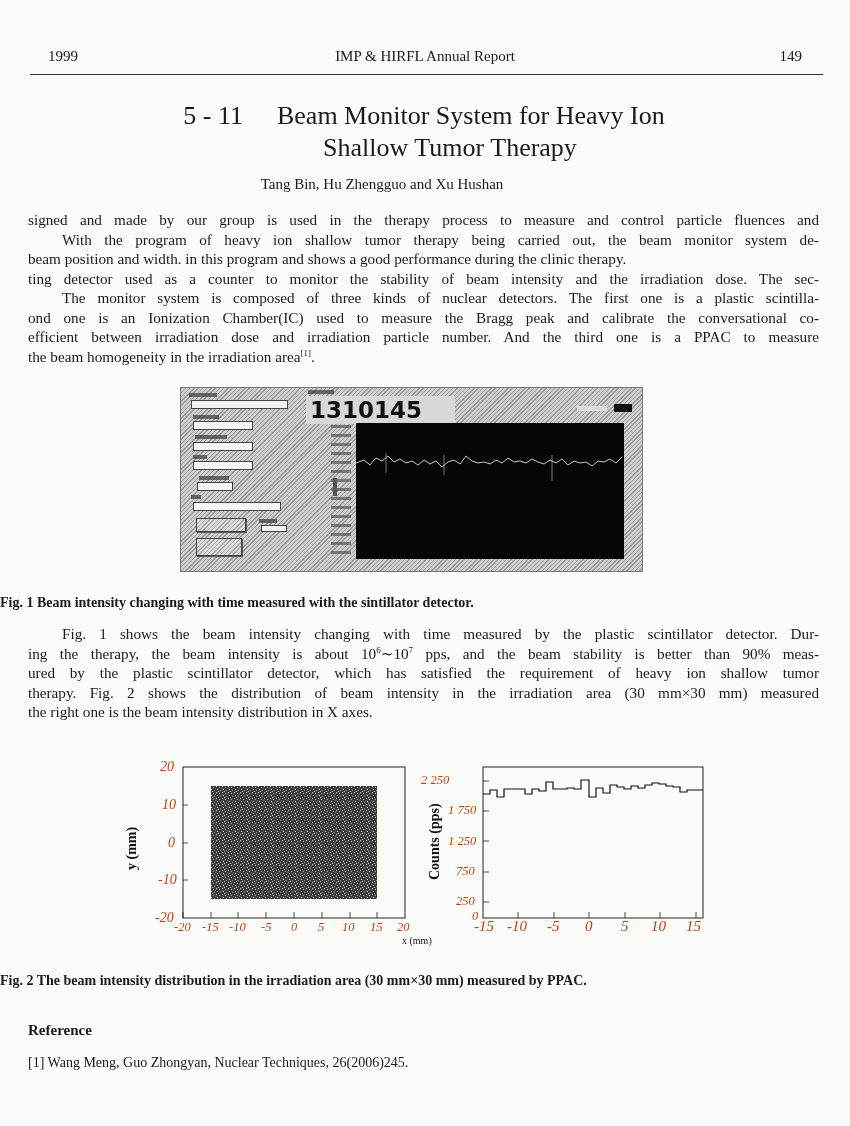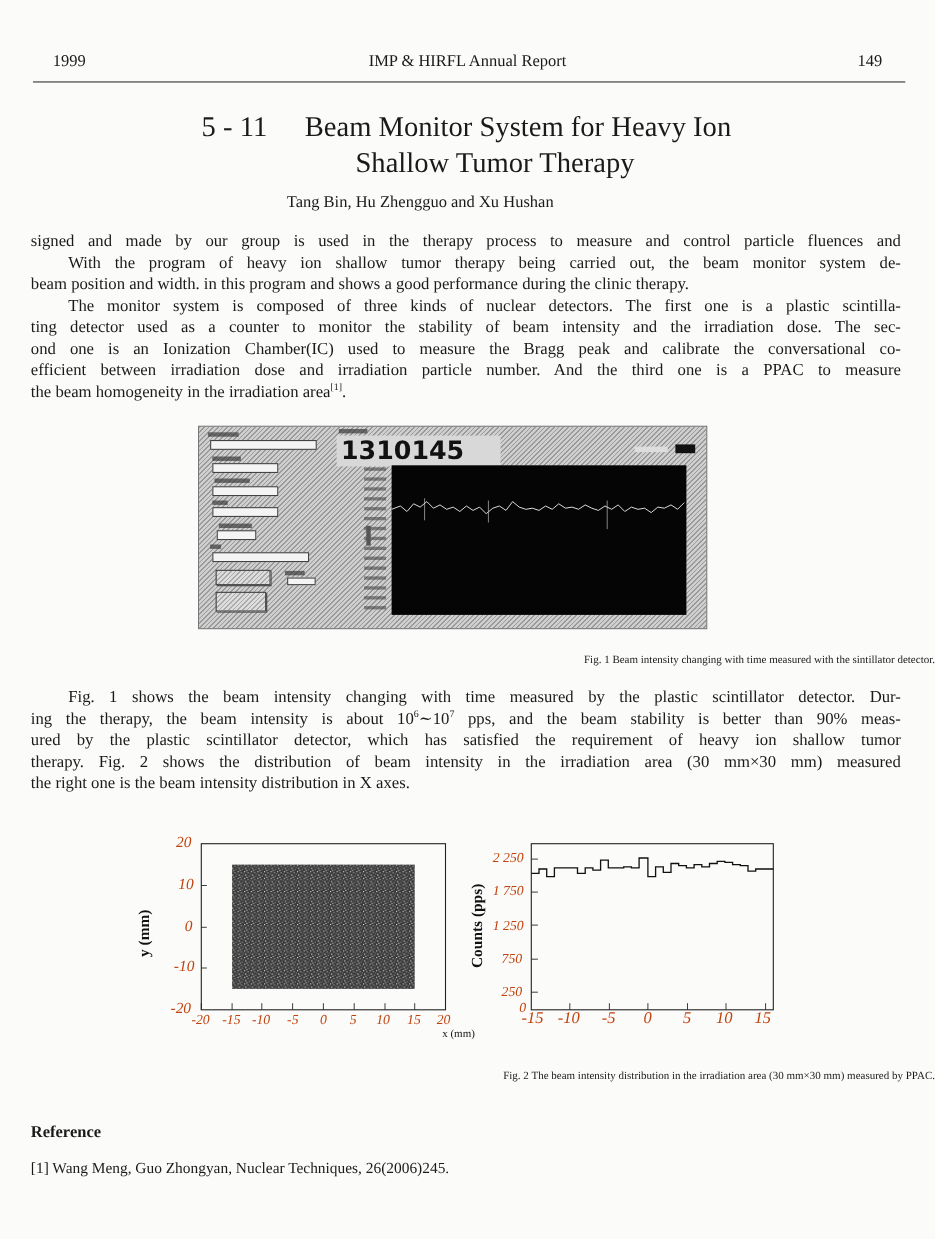--- a/index.html
+++ b/index.html
@@ -25,21 +25,21 @@
 
   
   .fig1 { left:180px; top:387px; width:461px; height:183px;
     background: repeating-linear-gradient(135deg,#9a9a9a 0 1px,#cfcfcf 1px 3px); border:1px solid #777; }
   .fig1 .ctl-label { position:absolute; height:4px; background:#3a3a3a; opacity:.7; }
   .fig1 .ctl-field { position:absolute; height:7px; background:#f4f4f4; border:1px solid #444; }
   .fig1 .btn { position:absolute; border:1px solid #444; background:repeating-linear-gradient(135deg,#aaa 0 1px,#ddd 1px 3px); box-shadow:1px 1px 0 #555; }
   .fig1 .counter { position:absolute; left:125px; top:8px; width:145px; height:28px; background:#d8d8d8; font-family:"DejaVu Sans", sans-serif; font-weight:bold; font-size:23px; color:#111; padding-left:4px; line-height:28px; }
   .fig1 .plot { position:absolute; left:175px; top:35px; width:268px; height:136px; background:#050505; }
   .fig1 .ytick { position:absolute; left:150px; width:20px; height:3px; background:#444; opacity:.6; }
-  .cap { font-size:10px; left:0; width:850px; text-align:right; }
+  .cap { font-size:14px; left:0; width:850px; text-align:left;font-weight:bold; }
 
   
   .fig2 { font-family:"Liberation Serif", serif; }
   .ticklab { position:absolute; font-size:12.5px; color:#c2410c;font-style:italic; }
   .axlab { position:absolute; font-size:14px; color:#111; }
   .ref-h { top:1022px; left:28px; font-weight:bold; font-size:15px; }
   .ref-1 { top:1055px; left:28px; font-size:14px; }
 </style>
 </head>
 <body>
@@ -54,22 +54,22 @@
 <div class="abs title">
   <div><span class="num">5 - 11</span><span>Beam Monitor System for Heavy Ion</span></div>
   <div style="padding-left:52px"><span>Shallow Tumor Therapy</span></div>
 </div>
 <div class="abs authors">Tang Bin, Hu Zhengguo and Xu Hushan</div>
 
 <div class="abs para" style="top:210px">
   <span class="line">signed and made by our group is used in the therapy process to measure and control particle fluences and</span>
   <span class="line"><span class="indent"></span><span>With the program of heavy ion shallow tumor therapy being carried out, the beam monitor system de-</span></span>
   <span class="line last">beam position and width. in this program and shows a good performance during the clinic therapy.</span>
+  <span class="line">ting detector used as a counter to monitor the stability of beam intensity and the irradiation dose. The sec-</span>
   <span class="line"><span class="indent"></span><span>The monitor system is composed of three kinds of nuclear detectors. The first one is a plastic scintilla-</span></span>
-  <span class="line">ting detector used as a counter to monitor the stability of beam intensity and the irradiation dose. The sec-</span>
   <span class="line">ond one is an Ionization Chamber(IC) used to measure the Bragg peak and calibrate the conversational co-</span>
   <span class="line">efficient between irradiation dose and irradiation particle number. And the third one is a PPAC to measure</span>
   <span class="line last"><span>the beam homogeneity in the irradiation area</span><sup>[1]</sup><span>.</span></span>
 </div>
 
 <div class="abs fig1">
 
   <div class="ctl-label" style="left:8px;top:5px;width:28px"></div>
   <div class="ctl-field" style="left:10px;top:12px;width:95px"></div>
   <div class="ctl-label" style="left:12px;top:27px;width:26px"></div>
@@ -187,21 +187,21 @@
   <span class="ticklab" style="left:174px;top:920px">-20</span>
   <span class="ticklab" style="left:202px;top:920px">-15</span>
   <span class="ticklab" style="left:229px;top:920px">-10</span>
   <span class="ticklab" style="left:261px;top:920px">-5</span>
   <span class="ticklab" style="left:291px;top:920px">0</span>
   <span class="ticklab" style="left:318px;top:920px">5</span>
   <span class="ticklab" style="left:342px;top:920px">10</span>
   <span class="ticklab" style="left:370px;top:920px">15</span>
   <span class="ticklab" style="left:397px;top:920px">20</span>
 
-  <span class="ticklab" style="left:448px;top:773px">2 250</span>
+  <span class="ticklab" style="left:421px;top:773px">2 250</span>
   <span class="ticklab" style="left:448px;top:803px">1 750</span>
   <span class="ticklab" style="left:448px;top:834px">1 250</span>
   <span class="ticklab" style="left:456px;top:864px">750</span>
   <span class="ticklab" style="left:456px;top:894px">250</span>
   <span class="ticklab" style="left:472px;top:909px">0</span>
   <span class="axlab" style="left:427px;top:880px;transform:rotate(-90deg);transform-origin:left top;font-weight:bold">Counts (pps)</span>
 
   <span class="ticklab" style="left:474px;top:918px;font-size:15px">-15</span>
   <span class="ticklab" style="left:507px;top:918px;font-size:15px">-10</span>
   <span class="ticklab" style="left:547px;top:918px;font-size:15px">-5</span>

